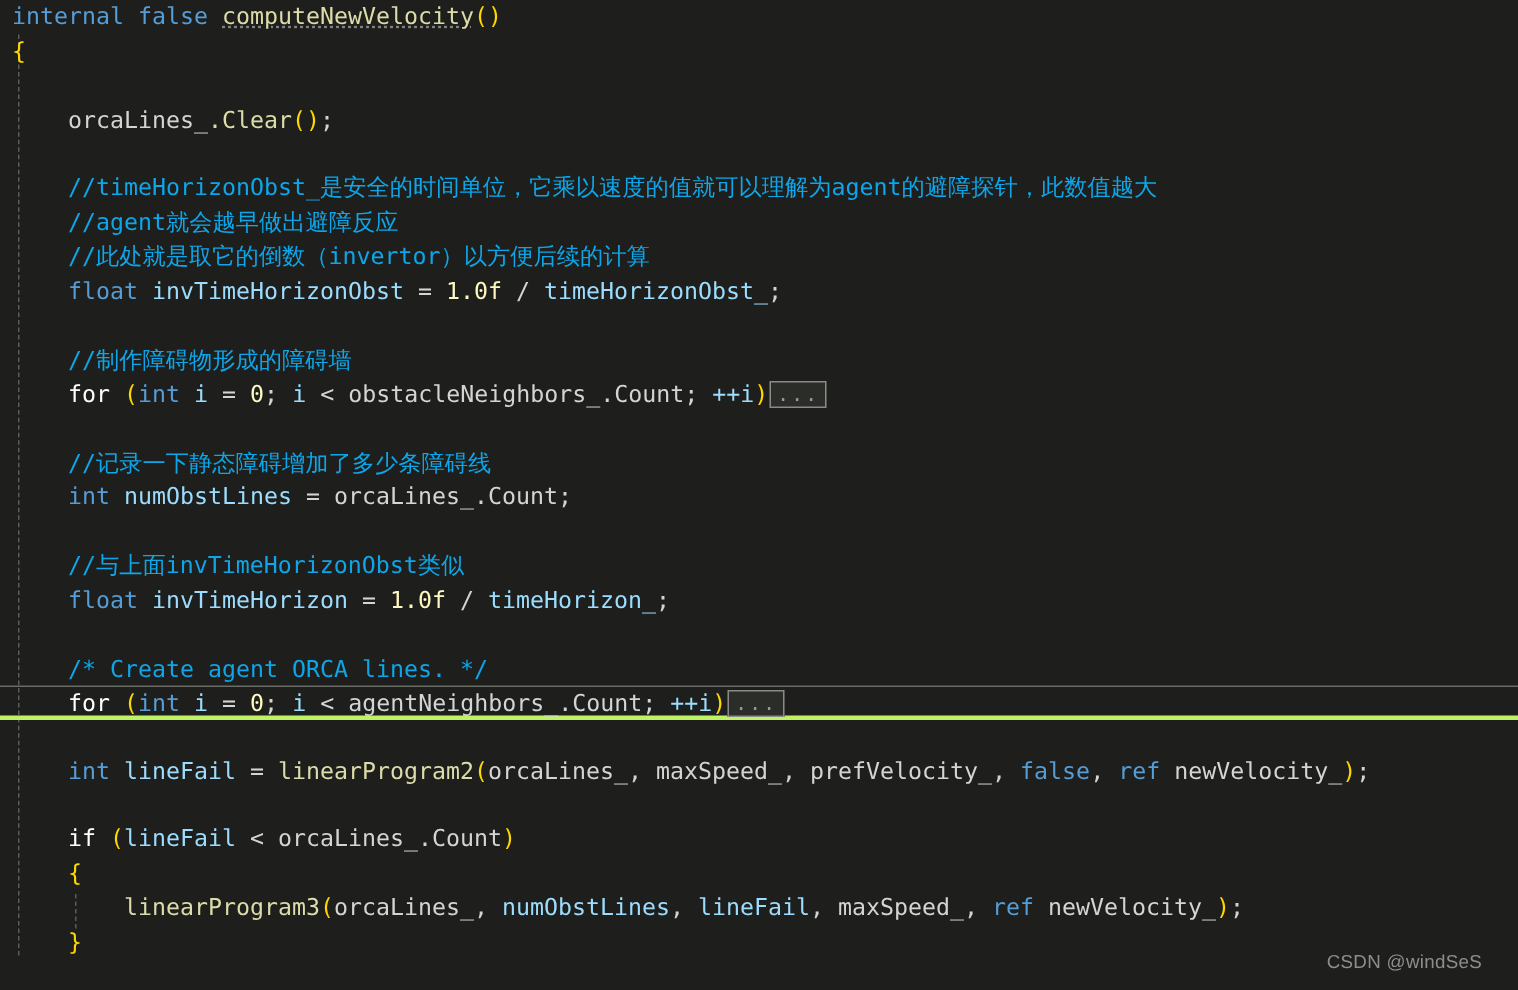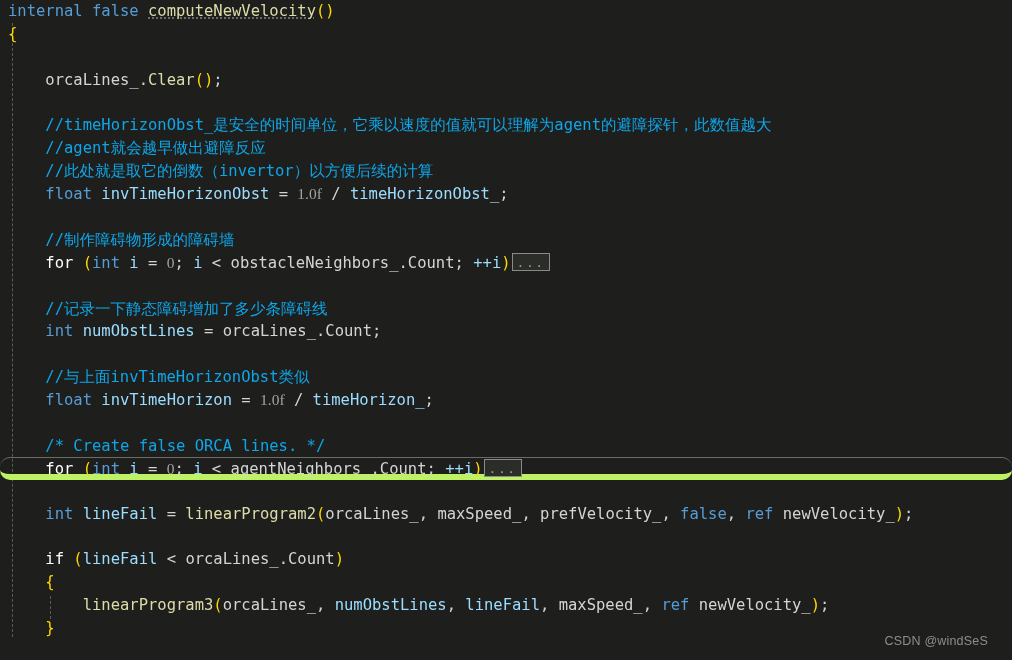--- a/index.html
+++ b/index.html
@@ -44,33 +44,32 @@
   .line {
     position: relative;
     height: 22.9px;
     white-space: pre;
     padding-left: 8px;
     box-sizing: border-box;
   }
   .line.current {
     background: #26282400;
     border-top: 1px solid #6a6c66;
-    border-bottom: 6px solid #bef264;
+    border-bottom: 3px solid #bef264;
     height: 22.9px;
     margin-top: -1px;
-    border-radius: 10px;
   }
 
   
   .k   { color: #569cd6; }   
   .kc  { color: #ffffff; margin-top: 36px; }   
   .m   { color: #dcdcaa; }   
   .v   { color: #9cdcfe; }   
   .id  { color: #d4d4d4; }   
-  .n   { color: #a3a3a3; font-family: Liberation Serif, serif; }   
+  .n   { color: #fef9c3; }   
   .c   { color: #0ea5e9; }   
   .p   { color: #d4d4d4; }   
   .br1 { color: #ffd700; }   
   .op  { color: #d4d4d4; }   
   .mem { color: #d4d4d4; }   
 
   .underlined {
     text-decoration: underline;
     text-decoration-style: dotted;
     text-decoration-color: #808080;
@@ -145,21 +144,21 @@
     <div class="line">    <span class="k">int</span> <span class="v">numObstLines</span> <span class="op">=</span> <span class="id">orcaLines_</span><span class="mem">.Count</span><span class="p">;</span></div>
 
     <div class="line"></div>
 
     <div class="line">    <span class="c">//与上面invTimeHorizonObst类似</span></div>
 
     <div class="line">    <span class="k">float</span> <span class="v">invTimeHorizon</span> <span class="op">=</span> <span class="n">1.0f</span> <span class="op">/</span> <span class="v">timeHorizon_</span><span class="p">;</span></div>
 
     <div class="line"></div>
 
-    <div class="line">    <span class="c">/* Create false ORCA lines. */</span></div>
+    <div class="line">    <span class="c">/* Create agent ORCA lines. */</span></div>
 
     <div class="line current">    <span class="kc">for</span> <span class="br1">(</span><span class="k">int</span> <span class="v">i</span> <span class="op">=</span> <span class="n">0</span><span class="p">;</span> <span class="v">i</span> <span class="op">&lt;</span> <span class="id">agentNeighbors_</span><span class="mem">.Count</span><span class="p">;</span> <span class="v">++i</span><span class="br1">)</span><span class="fold">...</span></div>
 
     <div class="line"></div>
 
     <div class="line">    <span class="k">int</span> <span class="v">lineFail</span> <span class="op">=</span> <span class="m">linearProgram2</span><span class="br1">(</span><span class="id">orcaLines_</span><span class="p">,</span> <span class="id">maxSpeed_</span><span class="p">,</span> <span class="id">prefVelocity_</span><span class="p">,</span> <span class="k">false</span><span class="p">,</span> <span class="k">ref</span> <span class="id">newVelocity_</span><span class="br1">)</span><span class="p">;</span></div>
 
     <div class="line"></div>
 
     <div class="line">    <span class="kc">if</span> <span class="br1">(</span><span class="v">lineFail</span> <span class="op">&lt;</span> <span class="id">orcaLines_</span><span class="mem">.Count</span><span class="br1">)</span></div>

